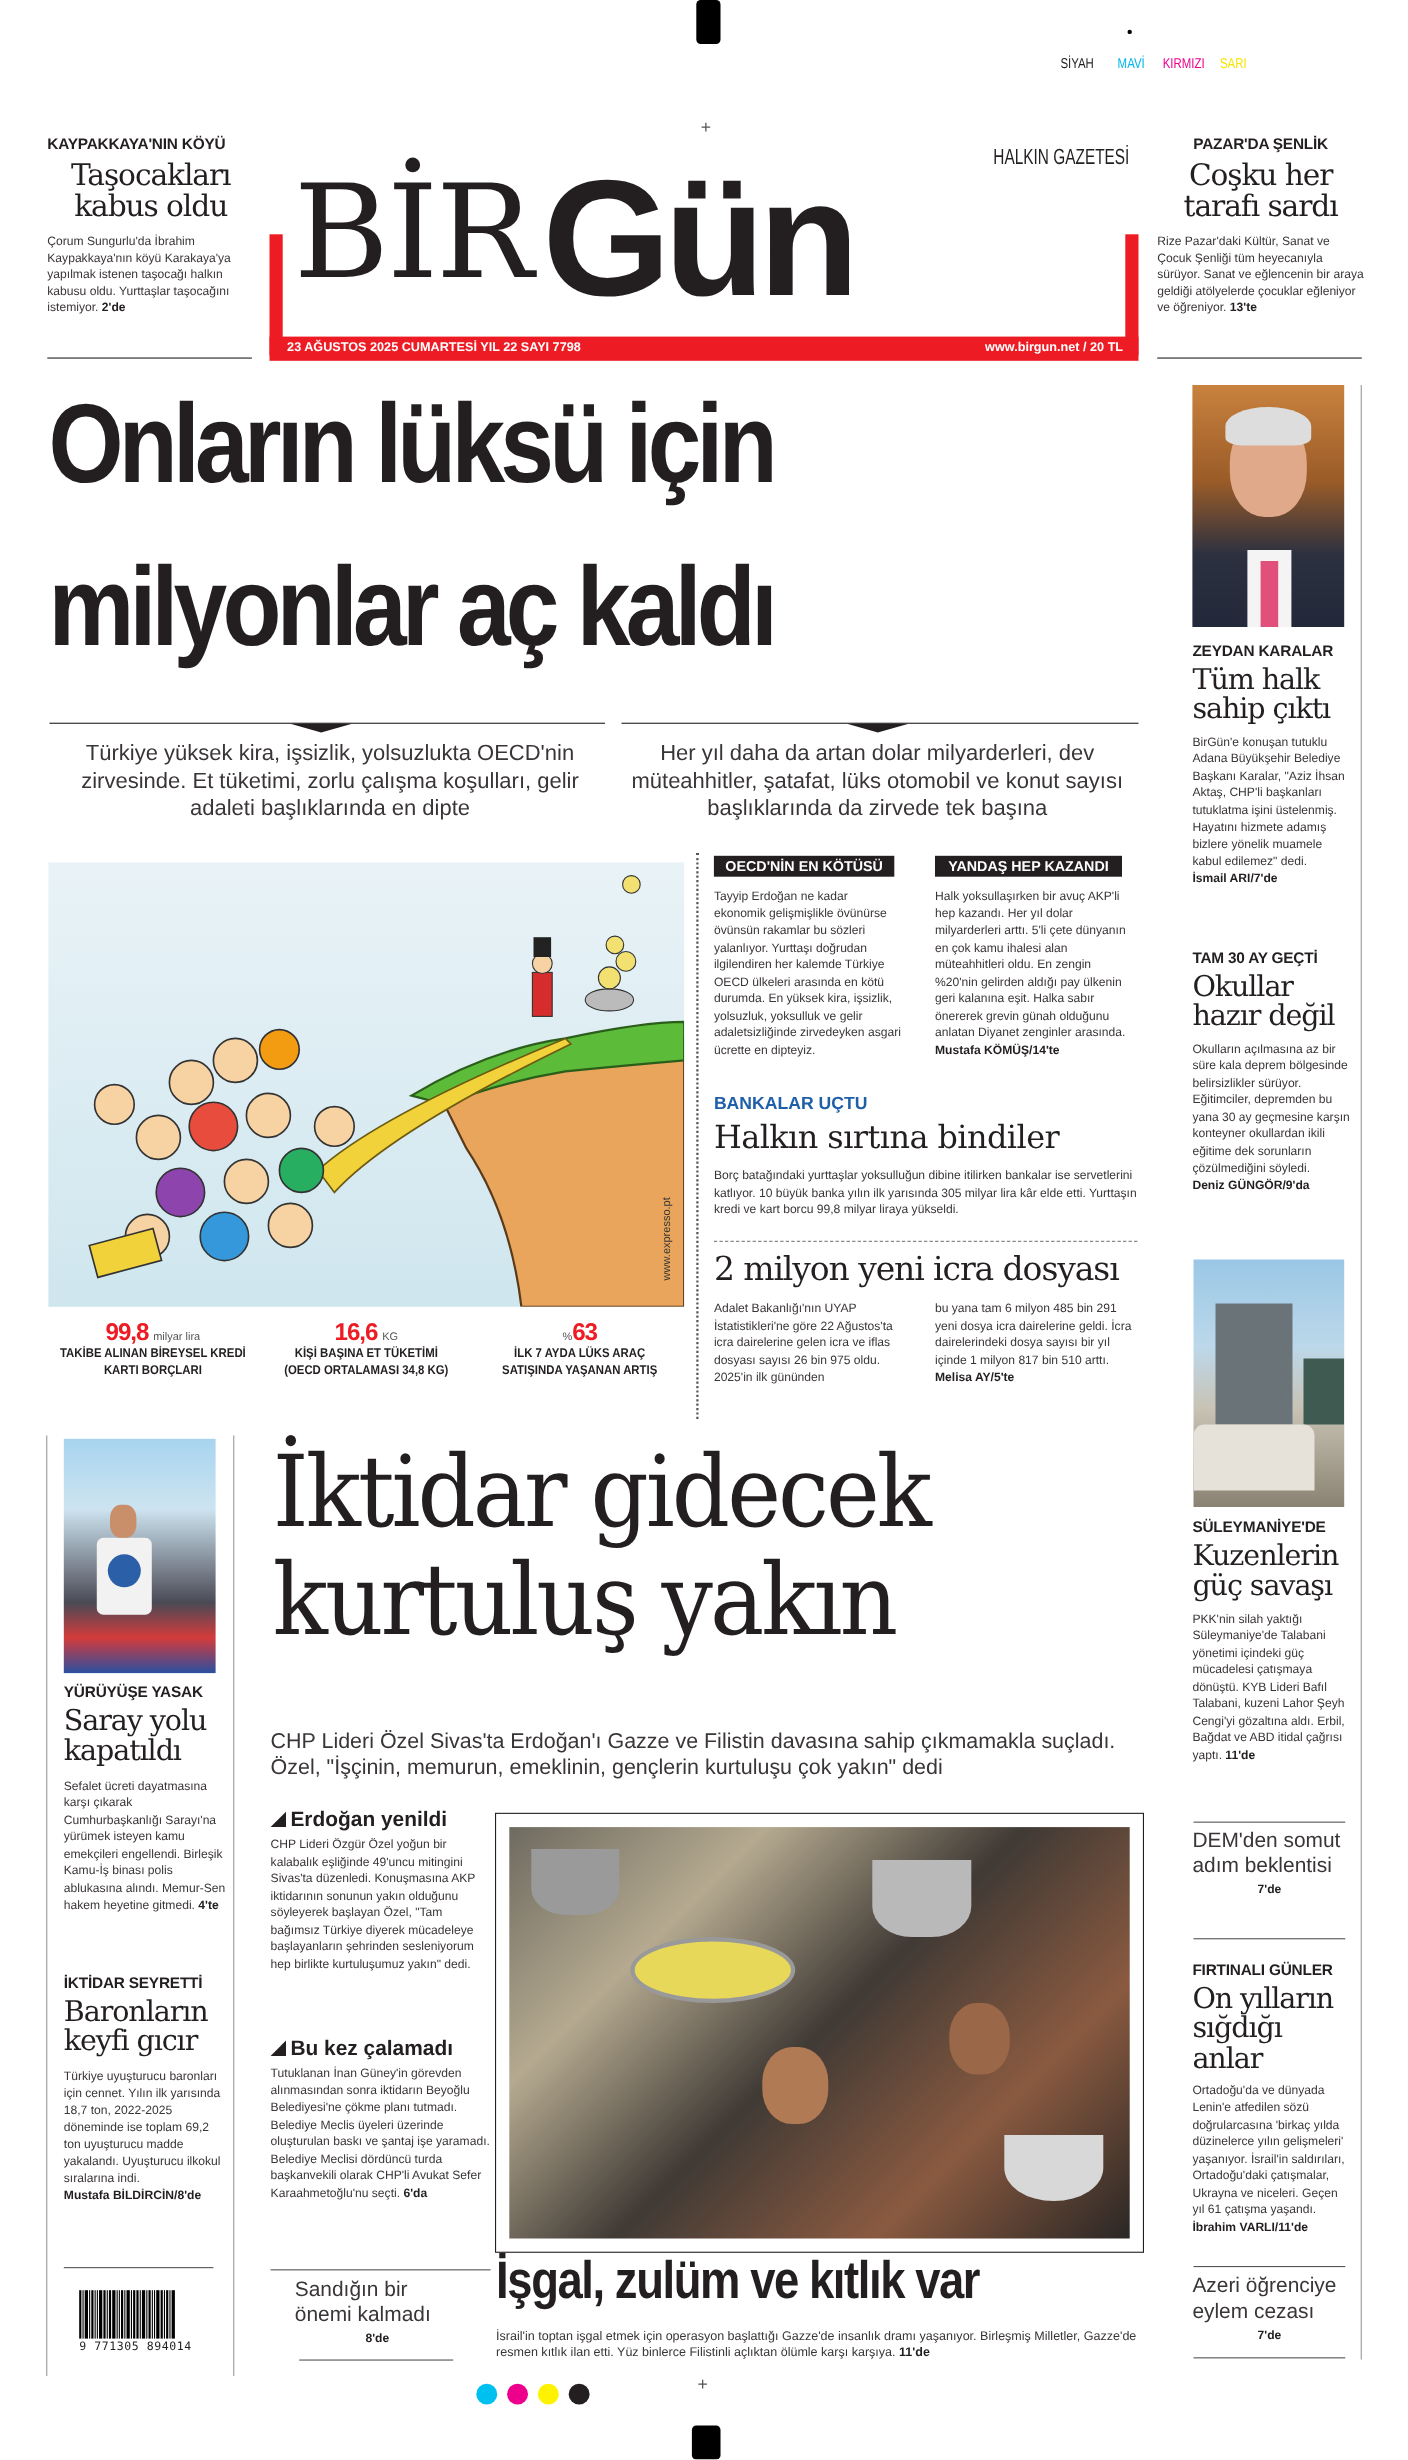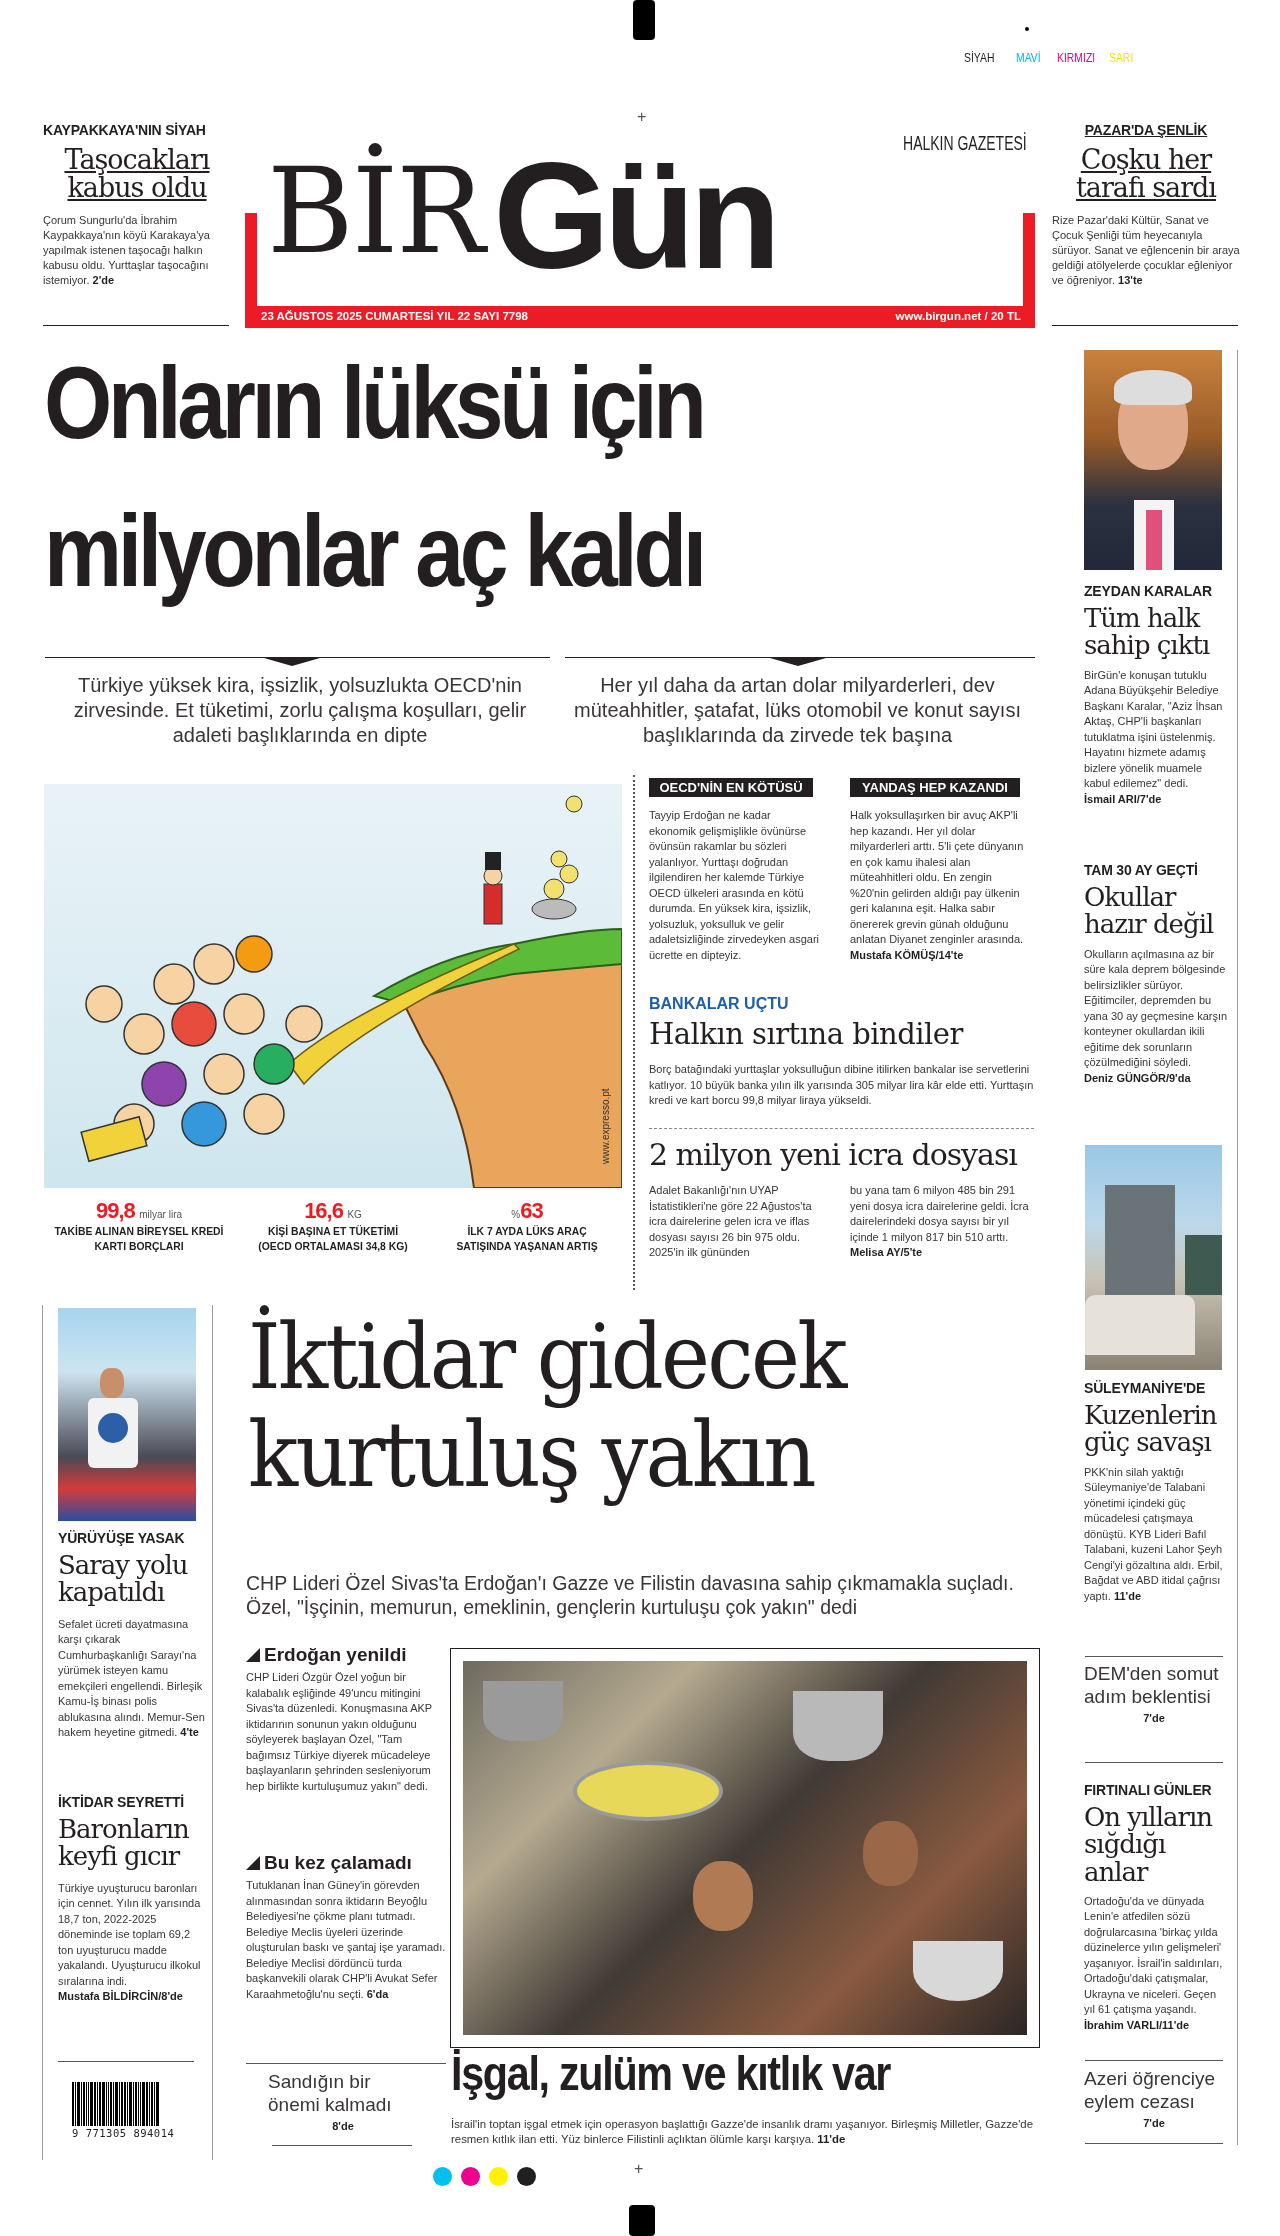--- a/index.html
+++ b/index.html
@@ -6,21 +6,21 @@
   html, body { width: 1280px; height: 2236px; background: #ffffff; overflow: hidden; }
   body { position: relative; font-family: "Liberation Sans", sans-serif; color: #231f20; }
   .abs { position: absolute; }
   .kicker { font-family: "Liberation Sans", sans-serif; font-weight: 900; font-size: 14px; letter-spacing: -0.2px; color: #231f20; }
   .slab { font-family: "DejaVu Serif", serif; font-weight: 300; color: #231f20; letter-spacing: -1px; line-height: 1.05; }
   .body { font-family: "Liberation Sans", sans-serif; font-size: 11.6px; line-height: 16px; color: #3a3536; }
   .body b { color: #231f20; }
   .rule { position: absolute; height: 1px; background: #231f20; }
   .vrule { position: absolute; width: 1px; background: #9a9a9a; }
   .dotted { position: absolute; width: 0; border-left: 2px dotted #555; }
-  .center { text-align: center; text-decoration: underline; }
+  .center { text-align: center; }
 
   
   .reg-bar { background: #000; border-radius: 4px; }
   .cmyk { font-family: "Liberation Sans", sans-serif; font-size: 13px; letter-spacing: 0; transform: scaleX(0.8); transform-origin: left; }
   .dot { width: 19px; height: 19px; border-radius: 50%; }
 
   
   .mast-red { background: #ed1c24; }
   .logo-bir { font-family: "DejaVu Serif", serif; font-size: 118px; font-weight: 400; color: #231f20; letter-spacing: -2px; line-height: 1; }
   .logo-gun { font-family: "Liberation Sans", sans-serif; font-size: 150px; font-weight: 900; color: #231f20; letter-spacing: -6px; line-height: 1; }
@@ -56,21 +56,21 @@
 <div class="abs" style="left:1025px;top:27px;width:4px;height:4px;border-radius:50%;background:#000;"></div>
 <div class="abs" style="left:964px;top:50px;width:240px;height:20px;display:flex;gap:22px;">
   <span class="cmyk" style="color:#231f20;">SİYAH</span>
   <span class="cmyk" style="color:#00b7eb;margin-left:-8px;">MAVİ</span>
   <span class="cmyk" style="color:#ec008c;margin-left:-12px;">KIRMIZI</span>
   <span class="cmyk" style="color:#f5e600;margin-left:-18px;">SARI</span>
 </div>
 <div class="abs" style="left:637px;top:108px;font-size:16px;color:#555;">+</div>
 
 <div class="abs" style="left:43px;top:122px;width:188px;">
-  <div class="kicker">KAYPAKKAYA'NIN SİYAH</div>
+  <div class="kicker">KAYPAKKAYA'NIN KÖYÜ</div>
   <div class="slab center" style="font-size:27px;margin-top:8px;">
     <div>Taşocakları</div>
     <div>kabus oldu</div>
   </div>
   <div class="body" style="margin-top:10px;font-size:11px;line-height:15px;">
     <span>Çorum Sungurlu'da İbrahim Kaypakkaya'nın köyü Karakaya'ya yapılmak istenen taşocağı halkın kabusu oldu. Yurttaşlar taşocağını istemiyor.</span> <b>2'de</b>
   </div>
 </div>
 <div class="rule" style="left:43px;top:325px;width:186px;"></div>
 

